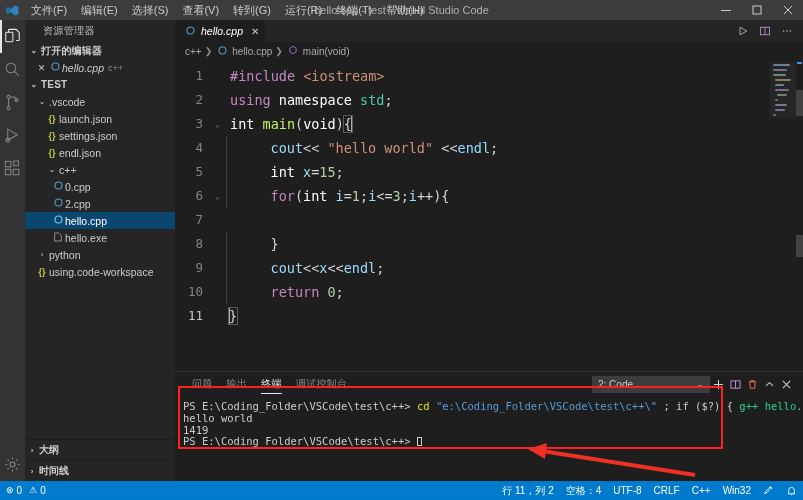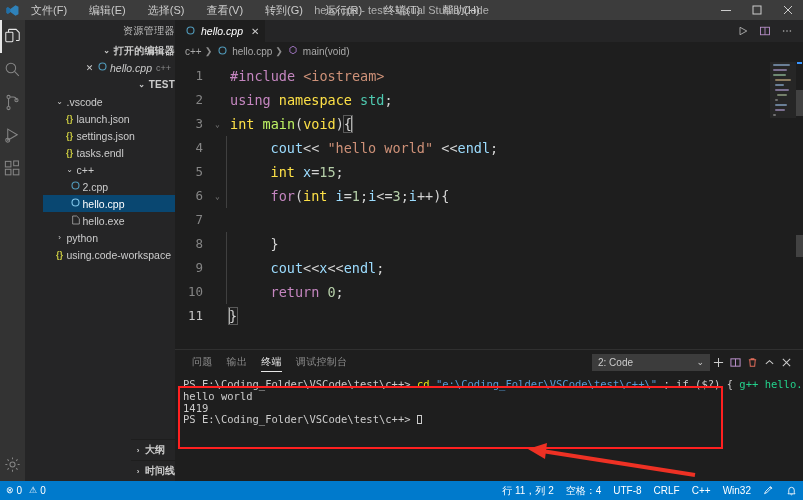--- a/index.html
+++ b/index.html
@@ -13,21 +13,21 @@
   }
   .app { position:relative; width:803px; height:500px; }
 
   
   .titlebar {
     height:20px; background:#3c3c3c; display:flex; align-items:center;
     position:relative;
   }
   .vsc-logo { width:24px; display:flex; align-items:center; justify-content:center; }
   .vsc-logo svg { display:block; }
-  .menus { display:flex; align-items:flex-start; gap:8px; }
+  .menus { display:flex; align-items:flex-start; gap:0px; }
   .menu-item {
     padding:2px 7px; font-size:11px; color:#cccccc; white-space:nowrap;
     line-height:14px; cursor:default;
   }
   .win-title {
     position:absolute; left:0; right:0; text-align:center; font-size:11px;
     color:#b0b0b0; pointer-events:none;
   }
   .win-ctrls { margin-left:auto; display:flex; height:20px; z-index:2; }
   .win-btn {
@@ -50,21 +50,20 @@
   .act-icon.active { color:#e7e7e7; }
   .act-icon.active:before {
     content:""; position:absolute; left:0; top:0; bottom:0; width:2px; background:#e7e7e7;
   }
   .act-bottom { margin-top:auto; }
 
   
   .sidebar {
     width:150px; flex:0 0 150px; background:#252526; display:flex; flex-direction:column;
     font-size:10.5px;
-    align-items:flex-end;
   }
   .sidebar-title {
     height:22px; display:flex; align-items:center; padding-left:18px;
     font-size:10px; color:#bbbbbb; letter-spacing:.4px;
   }
   .section-header {
     height:17px; display:flex; align-items:center; color:#cccccc;
     font-size:10px; font-weight:bold; letter-spacing:.2px; padding-left:2px;
   }
   .twisty {
@@ -118,21 +117,21 @@
   .cl { display:flex; height:24px; white-space:pre; }
   .ln {
     width:40px; flex:0 0 40px; text-align:right; padding-right:12px;
     color:#858585; font-size:12.5px;
   }
   .ln.cur { color:#c6c6c6; }
   .fold { width:11px; flex:0 0 11px; color:#808080; font-size:8px; line-height:26px; }
   .codetext { padding-left:4px; }
   .guide { border-left:1px solid #404040; margin-left:0; padding-left:11px; }
 
-  .kw   { color:#fde047; }   
+  .kw   { color:#ffffff; }   
   .kw2  { color:#c586c0; }   
   .inc  { color:#c586c0; }
   .str  { color:#ce9178; }
   .fn   { color:#bef264; }
   .var  { color:#9cdcfe; }
   .num  { color:#b5cea8; }
   .op   { color:#d4d4d4; }
   .cls  { color:#4ec9b0;text-align:center; }
 
   .cursor-bar {
@@ -145,21 +144,21 @@
   .minimap {
     width:26px; flex:0 0 26px; background:#1e1e1e; position:relative; overflow:hidden;
   }
   .mm-slider { position:absolute; left:0; right:0; top:0; height:6px; background:rgba(121,121,121,.10); }
   .mm-line { position:absolute; height:2px; border-radius:1px; }
   .scroll-deco { width:7px; flex:0 0 7px; background:#1e1e1e; position:relative; }
   .sb-thumb { position:absolute; left:0; right:0; background:#424242; border-radius:0; }
   .ovl-mark { position:absolute; left:1px; width:5px; height:2px; background:#3794ff; }
 
   
-  .panel { height:132px; background:#1e1e1e; display:flex; flex-direction:column; border-top:1px solid #303030;}
+  .panel { height:110px; background:#1e1e1e; display:flex; flex-direction:column; border-top:1px solid #303030;}
   .panel-head { height:24px; display:flex; align-items:center; padding-left:10px; }
   .p-tab {
     font-size:10px; color:#8c8c8c; padding:0 7px; line-height:24px; position:relative;
     letter-spacing:.3px;
   }
   .p-tab.active { color:#e7e7e7; }
   .p-tab.active:after {
     content:""; position:absolute; left:7px; right:7px; bottom:2px; height:1px; background:#e7e7e7;
   }
   .panel-actions { margin-left:auto; display:flex; align-items:center; gap:0; padding-right:8px; }
@@ -315,25 +314,34 @@
         <div class="row indent2">
           <span class="ficon json">{}</span>
           <span class="lbl">launch.json</span>
         </div>
         <div class="row indent2">
           <span class="ficon json">{}</span>
           <span class="lbl">settings.json</span>
         </div>
         <div class="row indent2">
           <span class="ficon json">{}</span>
-          <span class="lbl">tasks.endl</span>
+          <span class="lbl">endl.json</span>
         </div>
         <div class="row indent1">
           <span class="twisty" style="margin-left:10px">⌄</span>
           <span class="lbl">c++</span>
+        </div>
+        <div class="row indent3">
+          <span class="ficon cpp">
+            <svg width="9" height="9" viewBox="0 0 16 16">
+                <circle cx="8" cy="8" r="6.2" fill="none" stroke="#519aba" stroke-width="2"></circle>
+                <path d="M11 5 L11 11" stroke="#252526" stroke-width="3"></path>
+              </svg>
+          </span>
+          <span class="lbl">0.cpp</span>
         </div>
         <div class="row indent3">
           <span class="ficon cpp">
             <svg width="9" height="9" viewBox="0 0 16 16">
                 <circle cx="8" cy="8" r="6.2" fill="none" stroke="#519aba" stroke-width="2"></circle>
                 <path d="M11 5 L11 11" stroke="#252526" stroke-width="3"></path>
               </svg>
           </span>
           <span class="lbl">2.cpp</span>
         </div>

